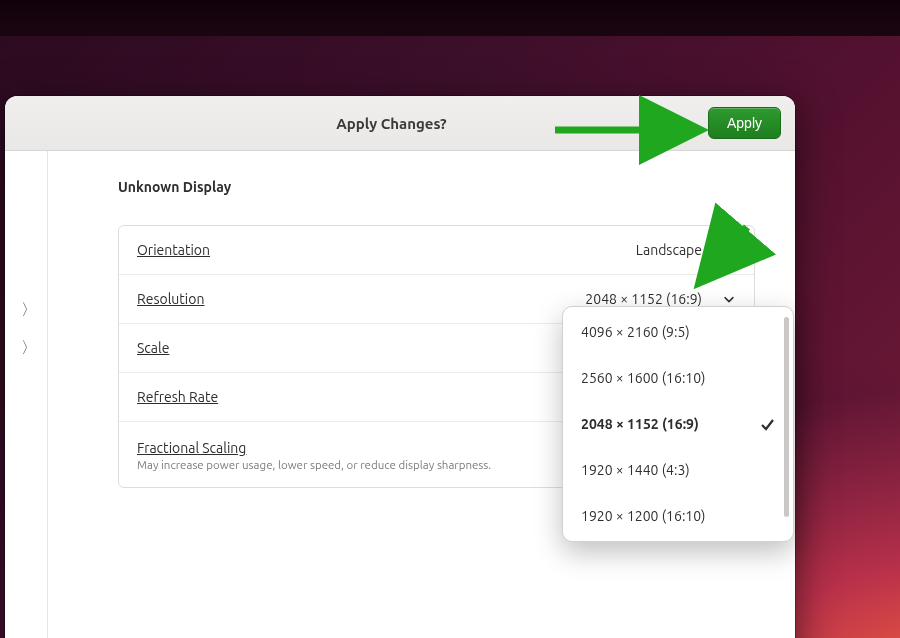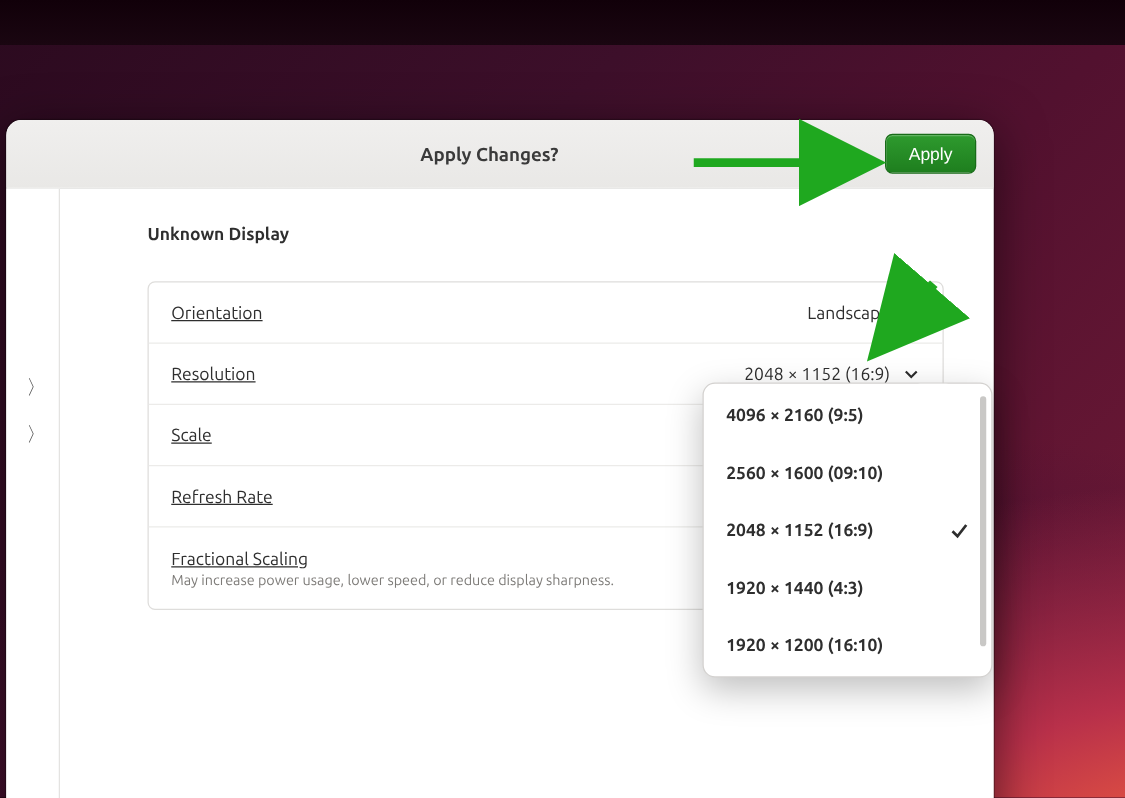--- a/index.html
+++ b/index.html
@@ -44,38 +44,38 @@
     padding-right:10px;color:#555;font-size:16px;}
   .sidebar-accent{position:absolute;left:0;bottom:0;width:42px;height:28px;background:#e95420;}
   .content{flex:1;padding:28px 40px 0 70px;color:#2e2e2e;}
   .section-title{font-weight:700;font-size:14px;margin-bottom:30px;}
   .panel{border:1px solid #dedddb;border-radius:6px;background:#fff;}
   .row{display:flex;align-items:center;justify-content:space-between;
     padding:16px 18px;border-bottom:1px solid #ecebe9;position:relative;}
   .row:last-child{border-bottom:none;}
   .row .label{font-size:14px;color:#2e2e2e;text-decoration:underline;}
   .row .sub{font-size:11.5px;color:#7d7b78;margin-top:2px;display:block;text-align:center;}
-  .row .value{font-size:14px;color:#2e2e2e;display:flex;align-items:center;gap:10px;}
+  .row .value{font-size:14px;color:#2e2e2e;display:flex;align-items:center;gap:20px;}
   .chev{width:14px;height:14px;display:inline-block;}
   .chev svg{width:14px;height:14px;stroke:#2e2e2e;stroke-width:2;fill:none;}
   
   .popover{
     position:absolute;left:562px;top:306px;width:230px;
     background:#fff;border:1px solid #d3d1cf;border-radius:10px;
     box-shadow:0 10px 28px rgba(0,0,0,.25);
     overflow:hidden;
   }
   .popover::before{
     content:"";position:absolute;top:-9px;right:38px;width:16px;height:16px;
     background:#fff;border-left:1px solid #d3d1cf;border-top:1px solid #d3d1cf;
     transform:rotate(45deg);
   }
   .pop-inner{position:relative;max-height:330px;overflow:hidden;padding:2px 0;}
   .pop-item{padding:15px 18px;font-size:14px;color:#2e2e2e;cursor:pointer;
-    display:flex;align-items:center;justify-content:space-between;font-weight:bold;}
+    display:flex;align-items:center;justify-content:space-between;}
   .pop-item.selected{font-weight:700;}
   .check{width:16px;height:16px;}
   .check svg{width:16px;height:16px;stroke:#2e2e2e;stroke-width:2.2;fill:none;}
   .pop-scroll{position:absolute;right:4px;top:10px;width:5px;height:200px;
     background:#c9c8c6;border-radius:3px;}
   
   .arrow{position:absolute;pointer-events:none;}
   .arrow svg{overflow:visible;}
 </style>
 </head>
@@ -151,21 +151,21 @@
   </div>
 </div>
 
 <div class="popover">
   <div class="pop-inner" id="pop-inner">
 
     <div class="pop-item">
         <span>4096 × 2160 (9:5)</span>
       </div>
       <div class="pop-item">
-        <span>2560 × 1600 (09:10)</span>
+        <span>2560 × 1600 (16:10)</span>
       </div>
       <div class="pop-item selected">
         <span>2048 × 1152 (16:9)</span>
         <span class="check"><svg viewBox="0 0 16 16">
             <polyline points="3 9 7 13 14 4"></polyline>
           </svg></span>
       </div>
       <div class="pop-item">
         <span>1920 × 1440 (4:3)</span>
       </div>

